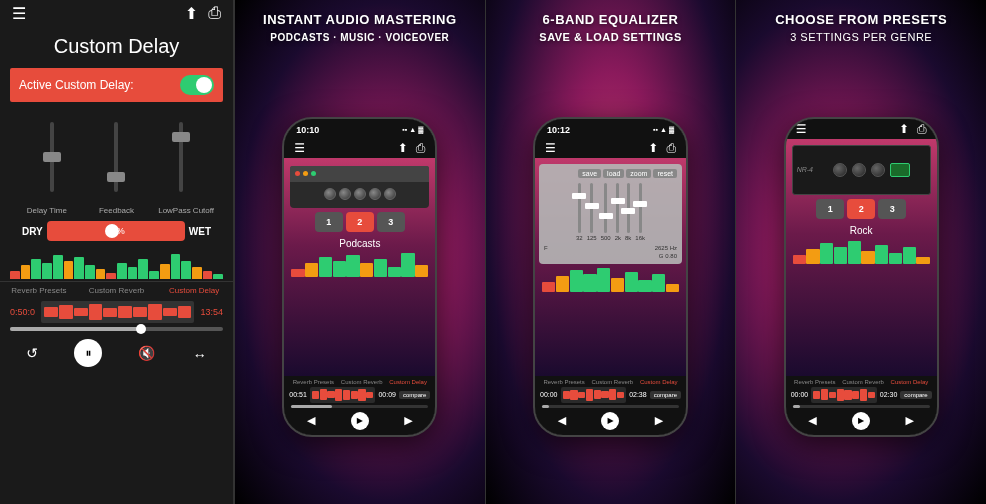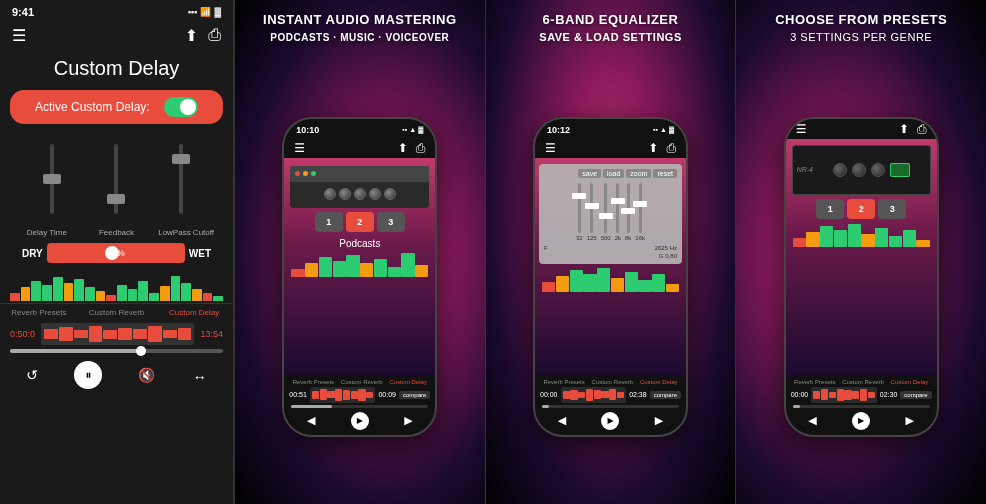--- a/index.html
+++ b/index.html
@@ -59,22 +59,22 @@
       text-align: center;
       padding: 8px 0 10px;
     }
 
     .panel1-toggle-row {
       display: flex;
       align-items: center;
       justify-content: space-between;
       background: #e74c3c;
       margin: 0 10px;
-      border-radius: 14px;
-      padding: 7px 25px;
+      border-radius: 2px;
+      padding: 7px 9px;
       color: #fff;
       font-size: 12px;
     }
 
     .toggle-switch {
       width: 34px;
       height: 20px;
       background: #2ecc71;
       border-radius: 10px;
       position: relative;
@@ -637,28 +637,20 @@
       flex-shrink: 0;
     }
   </style>
 </head>
 <body>
 
 <div class="panels">
 
   <div class="panel1">
 
-    <div class="panel1-status-bar">
-      <span>9:41</span>
-      <div style="display:flex;gap:3px;font-size:9px;color:#fff">
-        <span>▪▪▪</span>
-        <span>📶</span>
-        <span>▓</span>
-      </div>
-    </div>
 
     <div class="panel1-toolbar">
       <span class="panel1-toolbar-icon">☰</span>
       <div style="display:flex;gap:10px">
         <span class="panel1-toolbar-icon">⬆</span>
         <span class="panel1-toolbar-icon">⎙</span>
       </div>
     </div>
 
     <div class="panel1-title">Custom Delay</div>
@@ -1028,20 +1020,21 @@
                 <div class="rack-knob"></div>
                 <div style="width:20px;height:14px;background:#1a6b2a;border:1px solid #2ecc71;border-radius:2px"></div>
               </div>
             </div>
 
             <div class="preset-row">
               <div class="preset-btn preset-btn-1">1</div>
               <div class="preset-btn preset-btn-2">2</div>
               <div class="preset-btn preset-btn-3">3</div>
             </div>
+            <div class="genre-label">Rock</div>
 
             <div style="flex:1;display:flex;align-items:flex-end;padding:0 4px 2px">
               <div class="phone-spectrum" style="width:100%;height:24px">
                 <div style="flex:1;height:9px;background:#e74c3c;border-radius:1px"></div>
                 <div style="flex:1;height:15px;background:#f39c12;border-radius:1px"></div>
                 <div style="flex:1;height:21px;background:#2ecc71;border-radius:1px"></div>
                 <div style="flex:1;height:17px;background:#2ecc71;border-radius:1px"></div>
                 <div style="flex:1;height:23px;background:#2ecc71;border-radius:1px"></div>
                 <div style="flex:1;height:13px;background:#f39c12;border-radius:1px"></div>
                 <div style="flex:1;height:19px;background:#2ecc71;border-radius:1px"></div>

